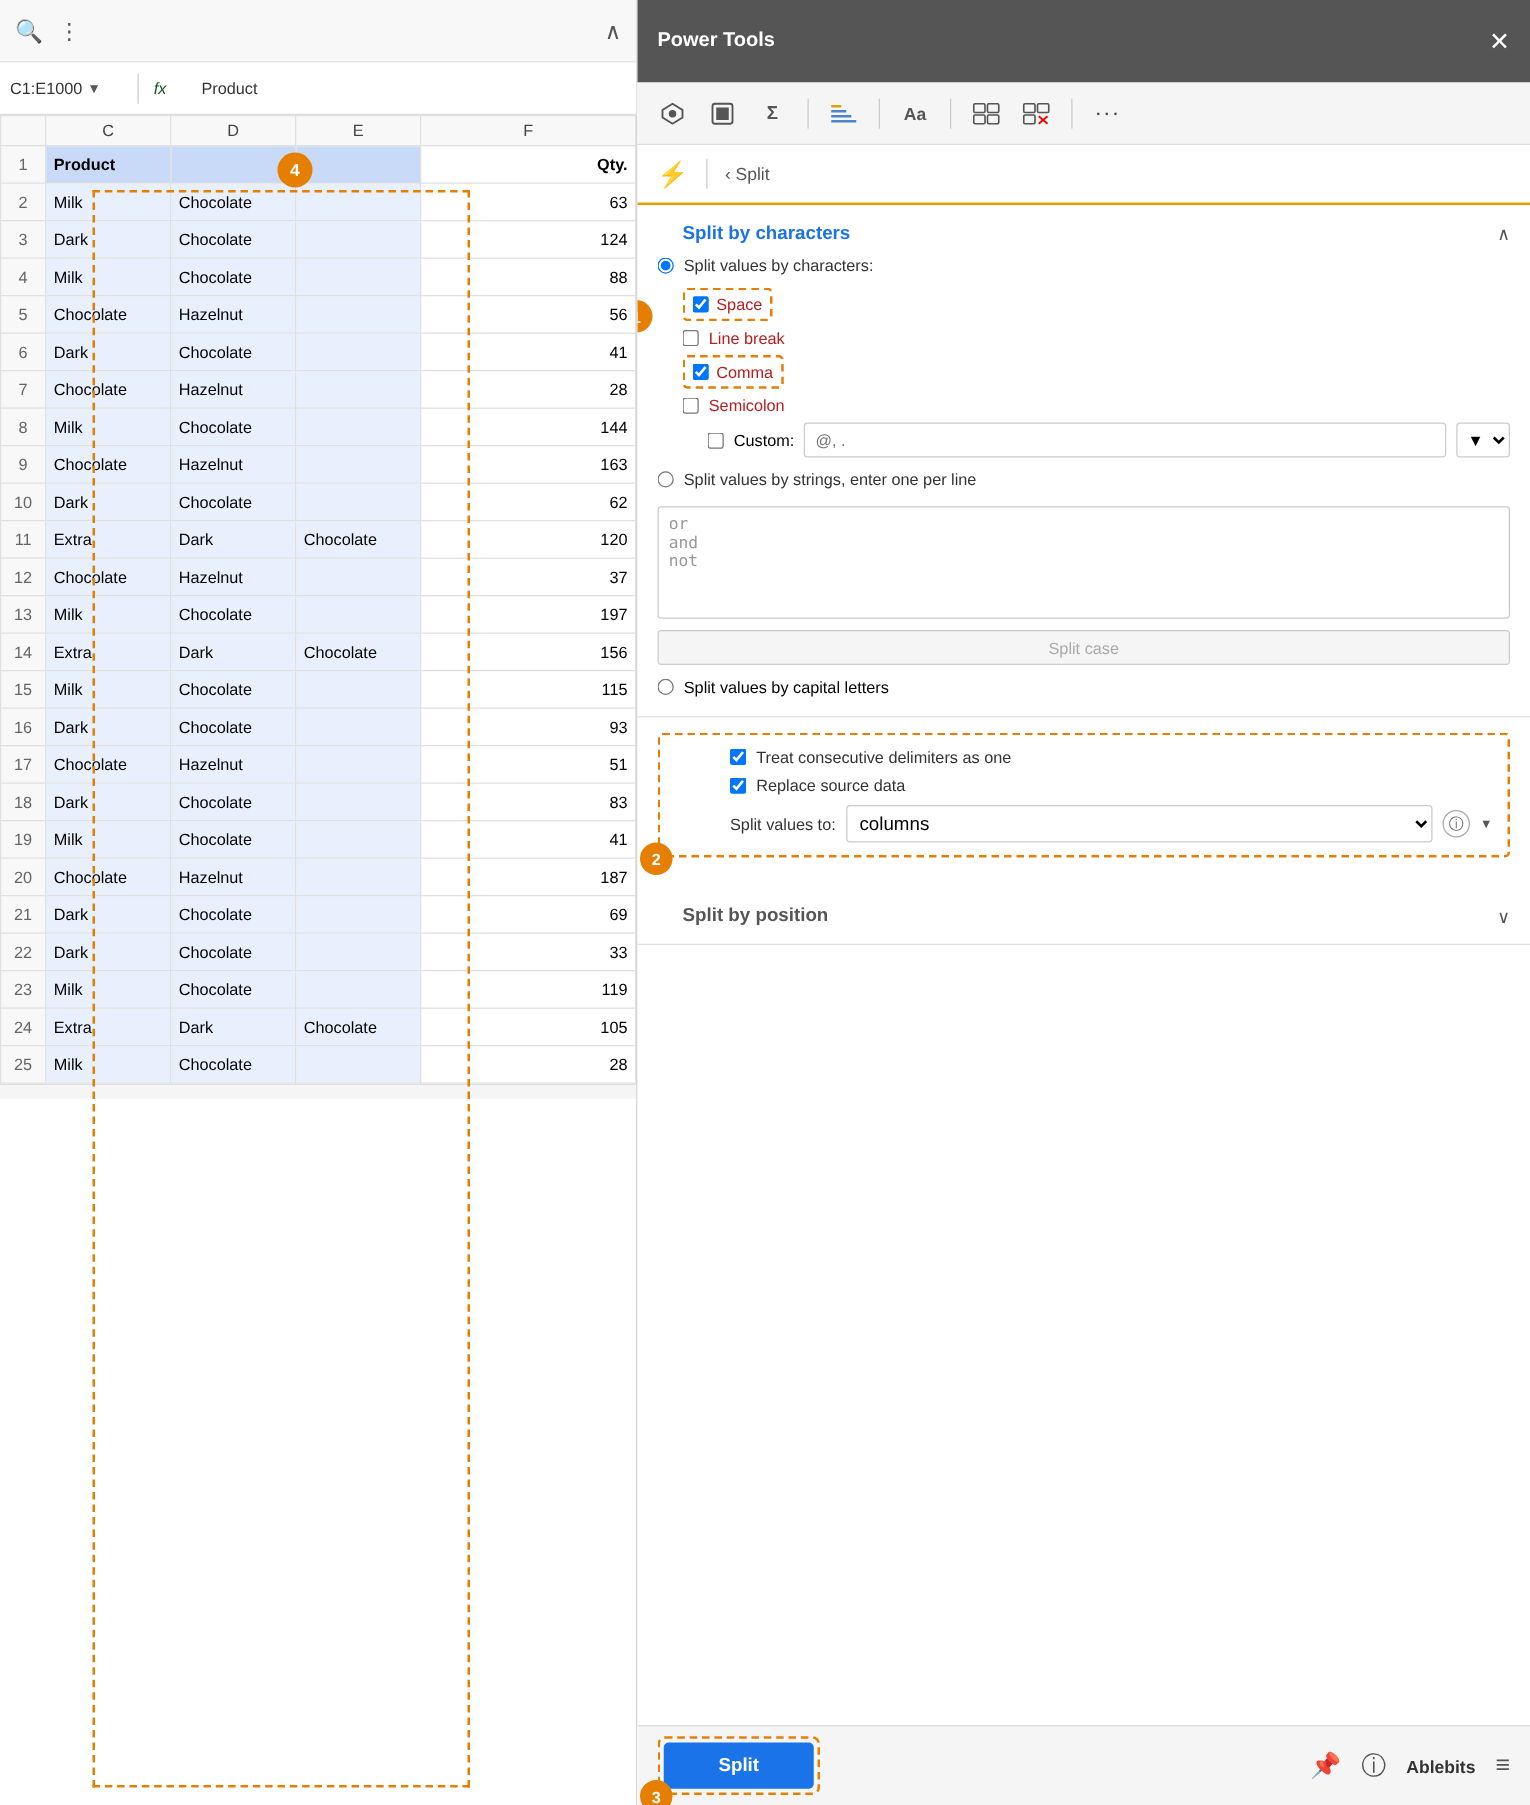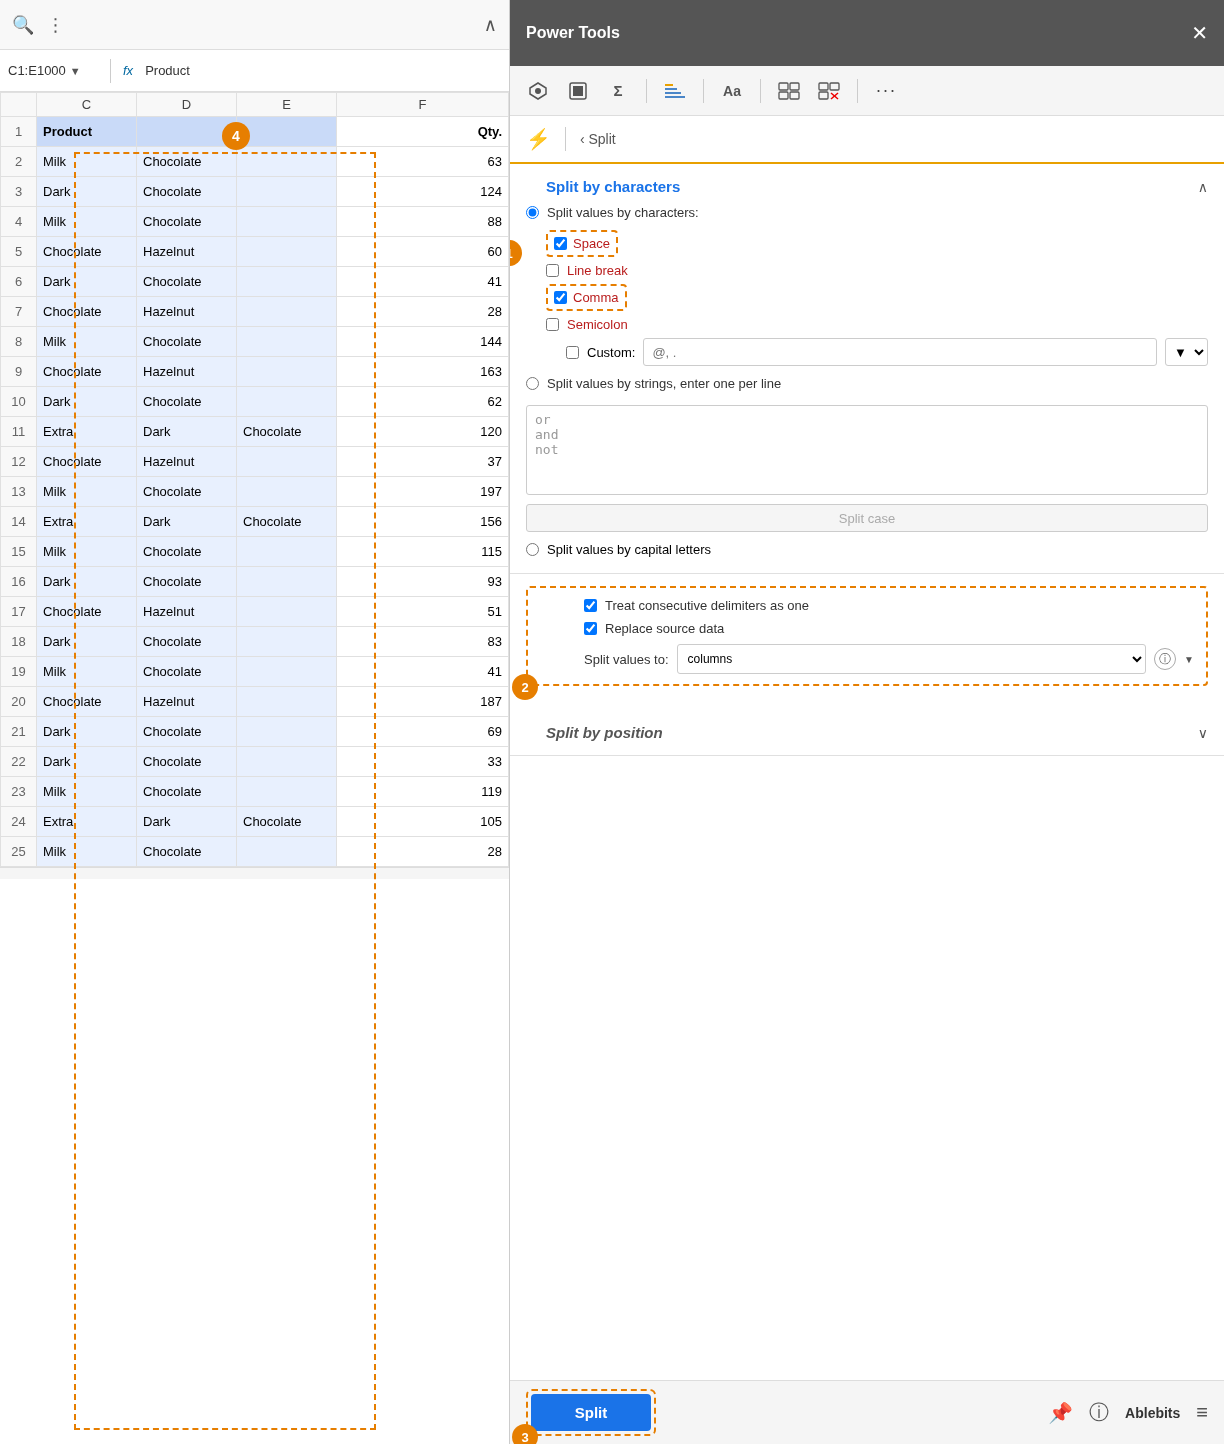--- a/index.html
+++ b/index.html
@@ -47,21 +47,21 @@
       font-size: 13px;
       color: #333;
       min-width: 90px;
     }
 
     .cell-ref-text { font-size: 13px; }
     .cell-ref-arrow { color: #555; font-size: 11px; }
 
     .formula-divider { width: 1px; height: 24px; background: #ccc; margin: 0 4px; }
 
-    .fx-label { color: #0369a1; font-size: 13px; font-style: italic; margin-right: 4px; }
+    .fx-label { color: #14532d; font-size: 13px; font-style: italic; margin-right: 20px; }
     .formula-value { font-size: 13px; color: #333; }
 
     .grid-table {
       width: 100%;
       border-collapse: collapse;
       table-layout: fixed;
     }
 
     .grid-table th, .grid-table td {
       border: 1px solid #e0e0e0;
@@ -309,21 +309,21 @@
       gap: 8px;
     }
 
     .split-to-label { font-size: 13px; color: #333; }
 
     .split-to-select {
       height: 30px;
       border: 1px solid #ccc;
       border-radius: 3px;
       background: #fff;
-      font-size: 12px;
+      font-size: 15px;
       padding: 0 6px;
       flex: 1;
     }
 
     .info-btn {
       width: 22px; height: 22px;
       border: 1px solid #aaa;
       border-radius: 50%;
       display: flex; align-items: center; justify-content: center;
       color: #666; font-size: 12px; cursor: pointer;
@@ -476,21 +476,21 @@
             <td style="background: rgb(232, 240, 254);">Milk</td>
             <td style="background: rgb(232, 240, 254);">Chocolate</td>
             <td style="background: rgb(232, 240, 254);"></td>
             <td class="td-qty">88</td>
           </tr>
           <tr>
             <td class="row-num-col">5</td>
             <td style="background: rgb(232, 240, 254);">Chocolate</td>
             <td style="background: rgb(232, 240, 254);">Hazelnut</td>
             <td style="background: rgb(232, 240, 254);"></td>
-            <td class="td-qty">60</td>
+            <td class="td-qty">56</td>
           </tr>
           <tr>
             <td class="row-num-col">6</td>
             <td style="background: rgb(232, 240, 254);">Dark</td>
             <td style="background: rgb(232, 240, 254);">Chocolate</td>
             <td style="background: rgb(232, 240, 254);"></td>
             <td class="td-qty">41</td>
           </tr>
           <tr>
             <td class="row-num-col">7</td>
@@ -795,21 +795,21 @@
         </div>
       </div>
 
       <div class="orange-badge" style="position:absolute;left:-14px;bottom:-14px;width:26px;height:26px;font-size:13px;">
         <span>2</span>
       </div>
     </div>
 
     <div class="section section-position" style="margin-top:24px;">
       <div class="section-header">
-        <span class="section-title" style="color:#555;font-weight:bold;font-size:15px;font-style:italic;">Split by position</span>
+        <span class="section-title" style="color:#555;font-weight:bold;font-size:15px;">Split by position</span>
         <span class="section-chevron">∨</span>
       </div>
     </div>
 
   </div>
 
   <div class="bottom-bar">
     <div style="position:relative;display:inline-block;">
       
       <div class="orange-badge" style="position:absolute;left:-14px;bottom:-14px;width:26px;height:26px;font-size:13px;">

